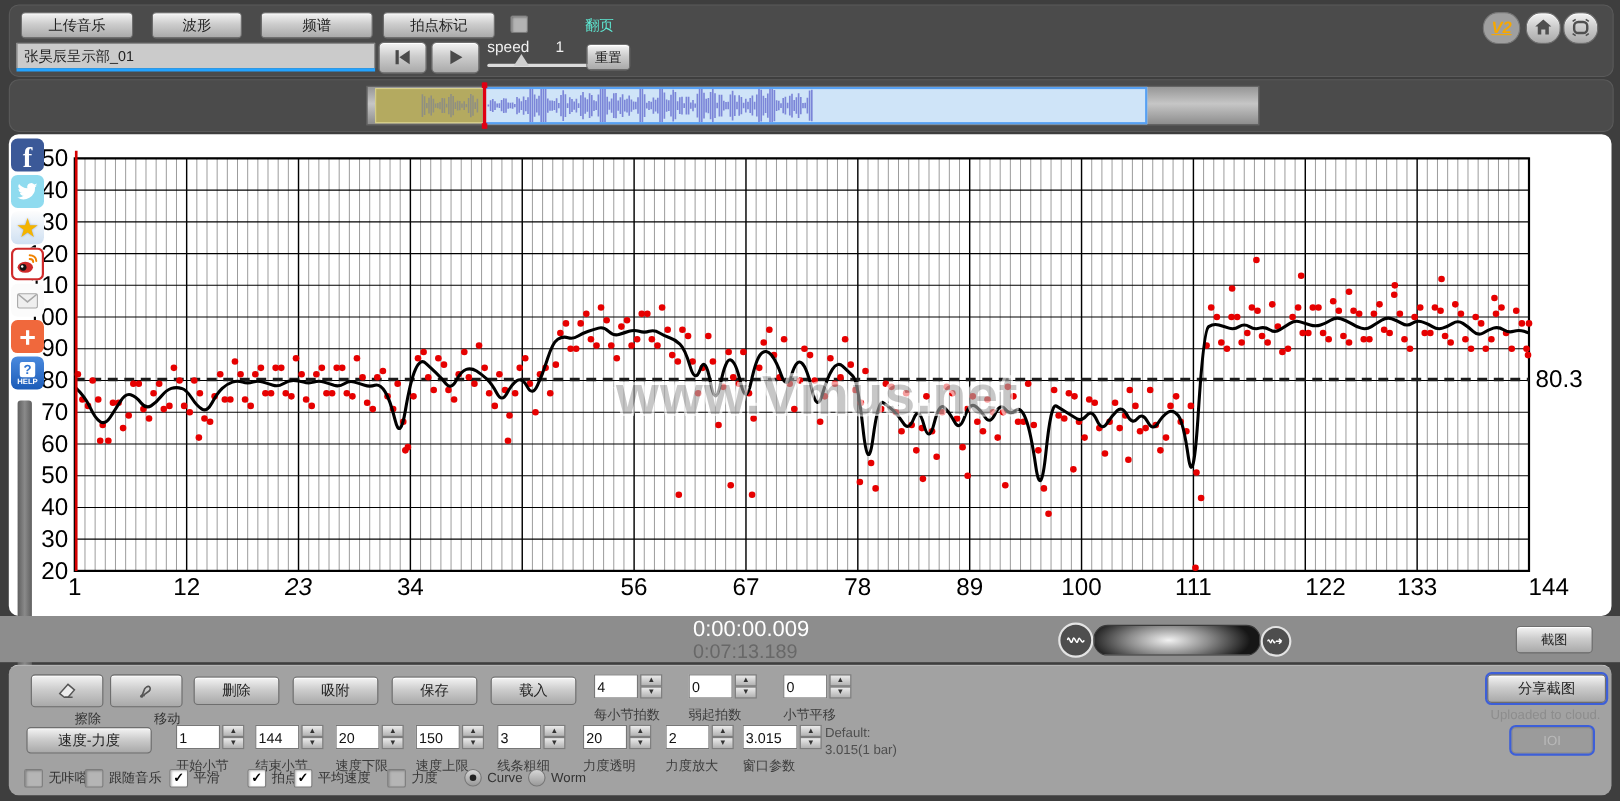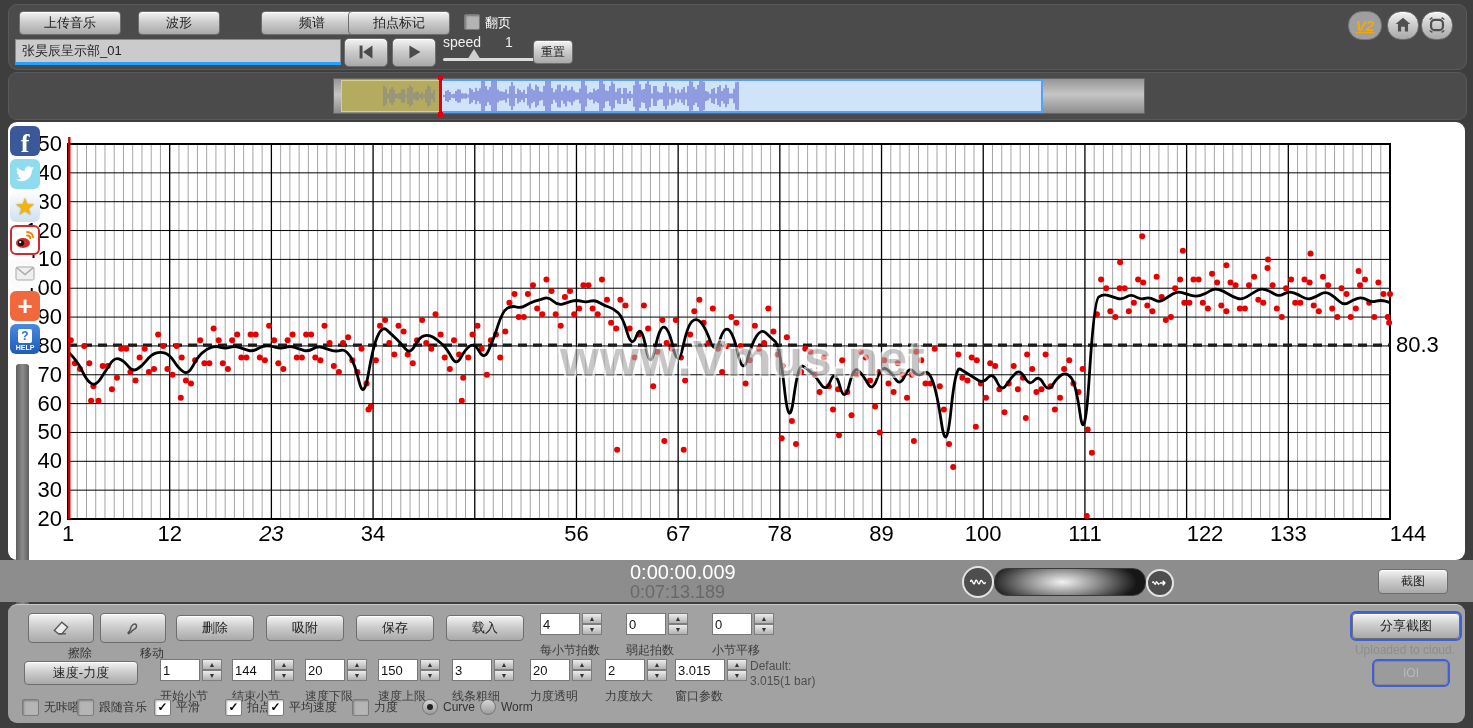--- a/index.html
+++ b/index.html
@@ -7,21 +7,21 @@
        font-family:"Liberation Sans",sans-serif;-webkit-font-smoothing:antialiased;}
   
   .topbar{position:absolute;left:8px;top:4px;width:1457px;height:64px;background:#4b4b4b;
           border-radius:9px;border:1px solid #5a5a5a;}
   .btn{background:linear-gradient(#f4f4f4,#cdcdcd 45%,#a9a9a9);border:1px solid #6e6e6e;
        border-radius:4px;color:#222;font-size:13px;text-align:center;cursor:pointer;
        box-shadow:inset 0 1px 0 #fff;}
   .tb-btn{position:absolute;top:6px;height:22px;line-height:22px;}
   .chk{width:14px;height:14px;background:#b3b3b3;border:1px solid #7a7a7a;border-radius:2px;
        box-shadow:inset 1px 1px 2px rgba(0,0,0,.35);display:inline-block;}
-  .wlabel{color:#ffffff;font-size:13px;}
+  .wlabel{color:#5eead4;font-size:13px;margin-left:47px;}
   .fileinput{position:absolute;left:6px;top:34px;width:312px;height:20px;background:#cbcbcb;
              border:1px solid #8a8a8a;border-bottom:none;color:#222;font-size:13px;padding:1px 6px;
              font-family:"Liberation Sans",sans-serif;}
   .fileunderline{position:absolute;left:6px;top:57px;width:326px;height:3px;background:#23a3ff;}
   .transport{position:absolute;top:33px;width:42px;height:27px;border-radius:5px;}
   .speedlbl{position:absolute;left:434px;top:29px;color:#f0f0f0;font-size:14px;}
   .speedval{position:absolute;left:496px;top:29px;color:#f0f0f0;font-size:14px;}
   .slider-track{position:absolute;left:434px;top:53px;width:92px;height:3px;background:#dcdcdc;border-radius:2px;}
   .slider-thumb{position:absolute;left:24px;top:-9px;width:0;height:0;
        border-left:7px solid transparent;border-right:7px solid transparent;border-bottom:11px solid #cfcfcf;}
@@ -108,21 +108,21 @@
       outline:2px solid #3d5fd8;}
 </style>
 </head>
 <body>
 
 <div class="app">
 
   <div class="topbar">
     <div class="btn tb-btn" style="left:10px;width:100px;">上传音乐</div>
     <div class="btn tb-btn" style="left:129px;width:80px;">波形</div>
-    <div class="btn tb-btn" style="left:228px;width:100px;margin-left:24px;">频谱</div>
+    <div class="btn tb-btn" style="left:228px;width:100px;">频谱</div>
     <div class="btn tb-btn" style="left:339px;width:100px;">拍点标记</div>
     <span class="chk" style="position:absolute;left:455px;top:9px;"></span>
     <span class="wlabel" style="position:absolute;left:476px;top:9px;">翻页</span>
 
     <input class="fileinput" value="张昊辰呈示部_01" style="">
     <div class="fileunderline"></div>
 
     <div class="btn transport" style="left:335px;">
       <svg viewBox="0 0 24 24" width="22" height="22" style="margin:2px 10px;">
         <rect x="5" y="5" width="3.2" height="14" fill="#4a4a4a"></rect>

